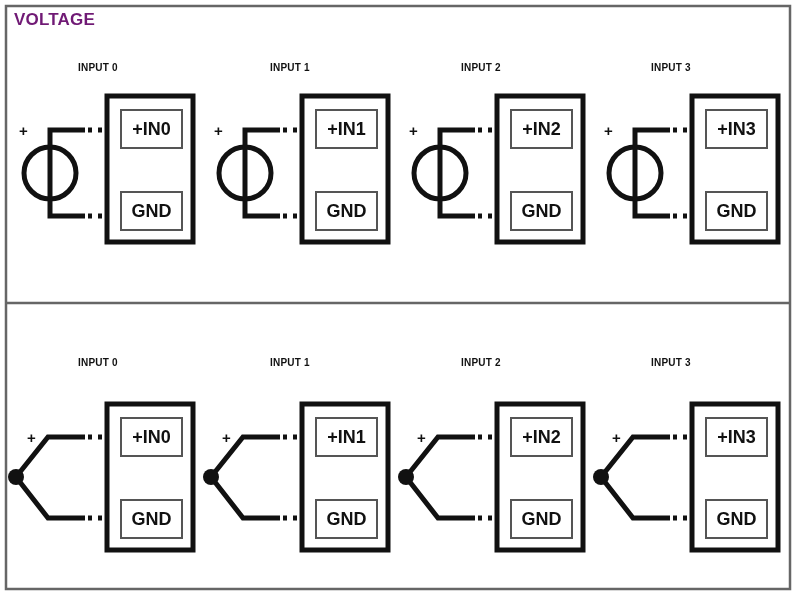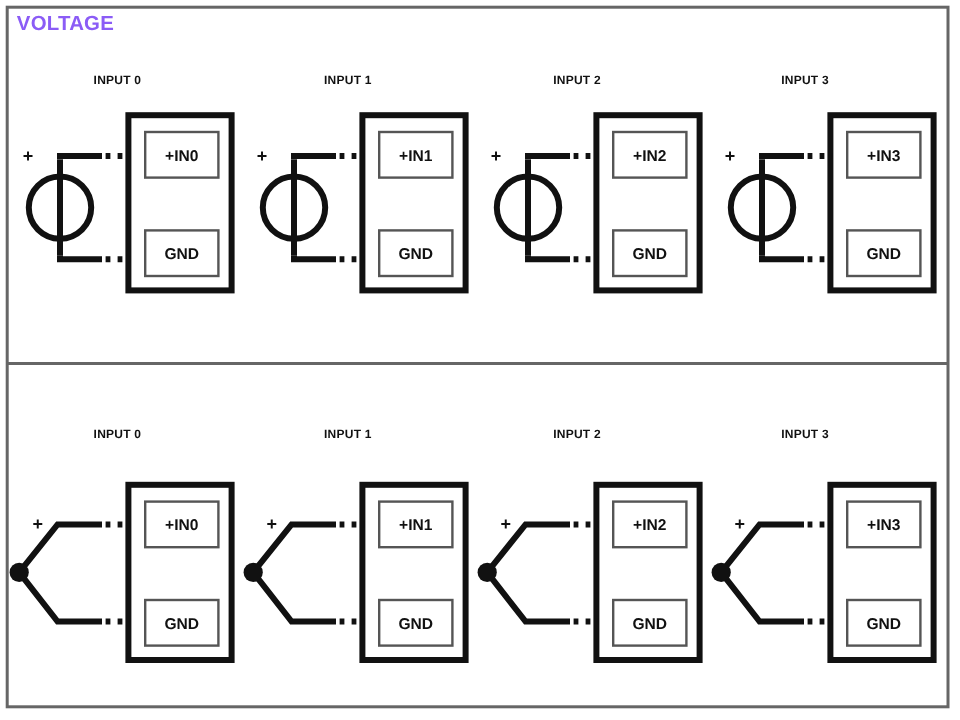--- a/index.html
+++ b/index.html
@@ -25,37 +25,37 @@
     top: 0;
     width: 800px;
     height: 600px;
   }
   .section-title {
     position: absolute;
     font-family: "Liberation Sans", sans-serif;
     font-weight: bold;
     font-size: 17px;
     letter-spacing: 0.2px;
-    color: #8b5cf6;
+    color: #701a75;
     white-space: nowrap;
   }
   .input-label {
     position: absolute;
     font-family: "Liberation Sans", sans-serif;
     font-weight: bold;
     font-size: 10px;
     letter-spacing: 0.2px;
     color: #111111;
     white-space: nowrap;
   }
   .terminal-label {
     position: absolute;
     font-family: "Liberation Sans", sans-serif;
     font-weight: bold;
-    font-size: 13px;
+    font-size: 18px;
     color: #111111;
     white-space: nowrap;
     text-align: center;
     display: flex;
     align-items: center;
     justify-content: center;
   }
   .plus-label {
     position: absolute;
     font-family: "Liberation Sans", sans-serif;

